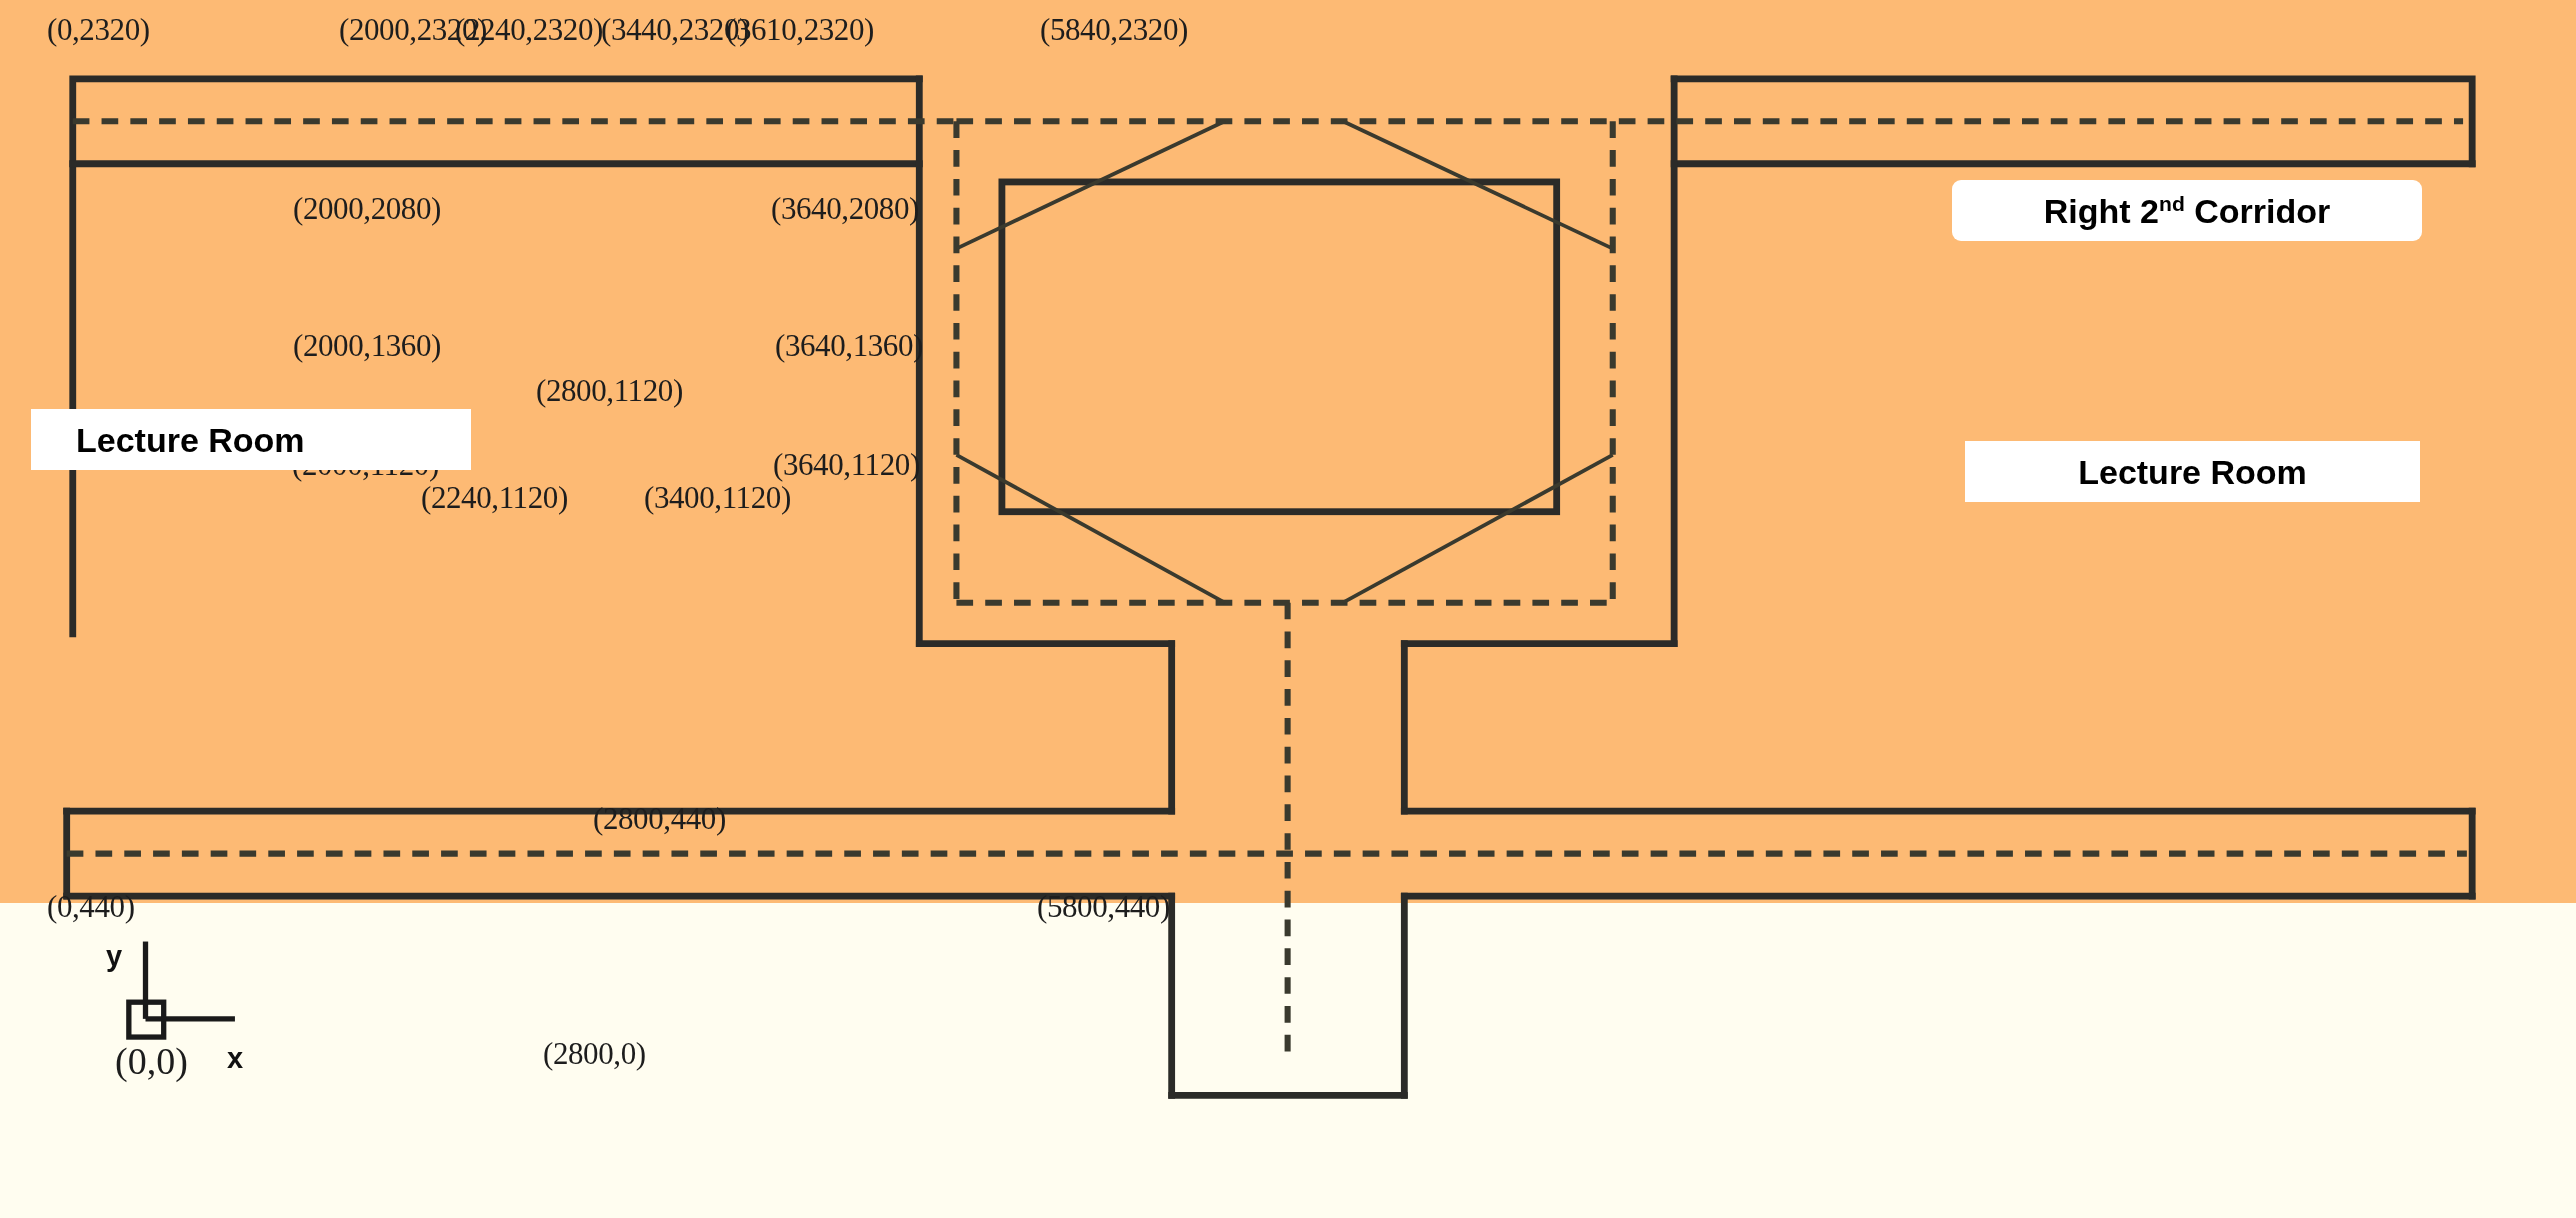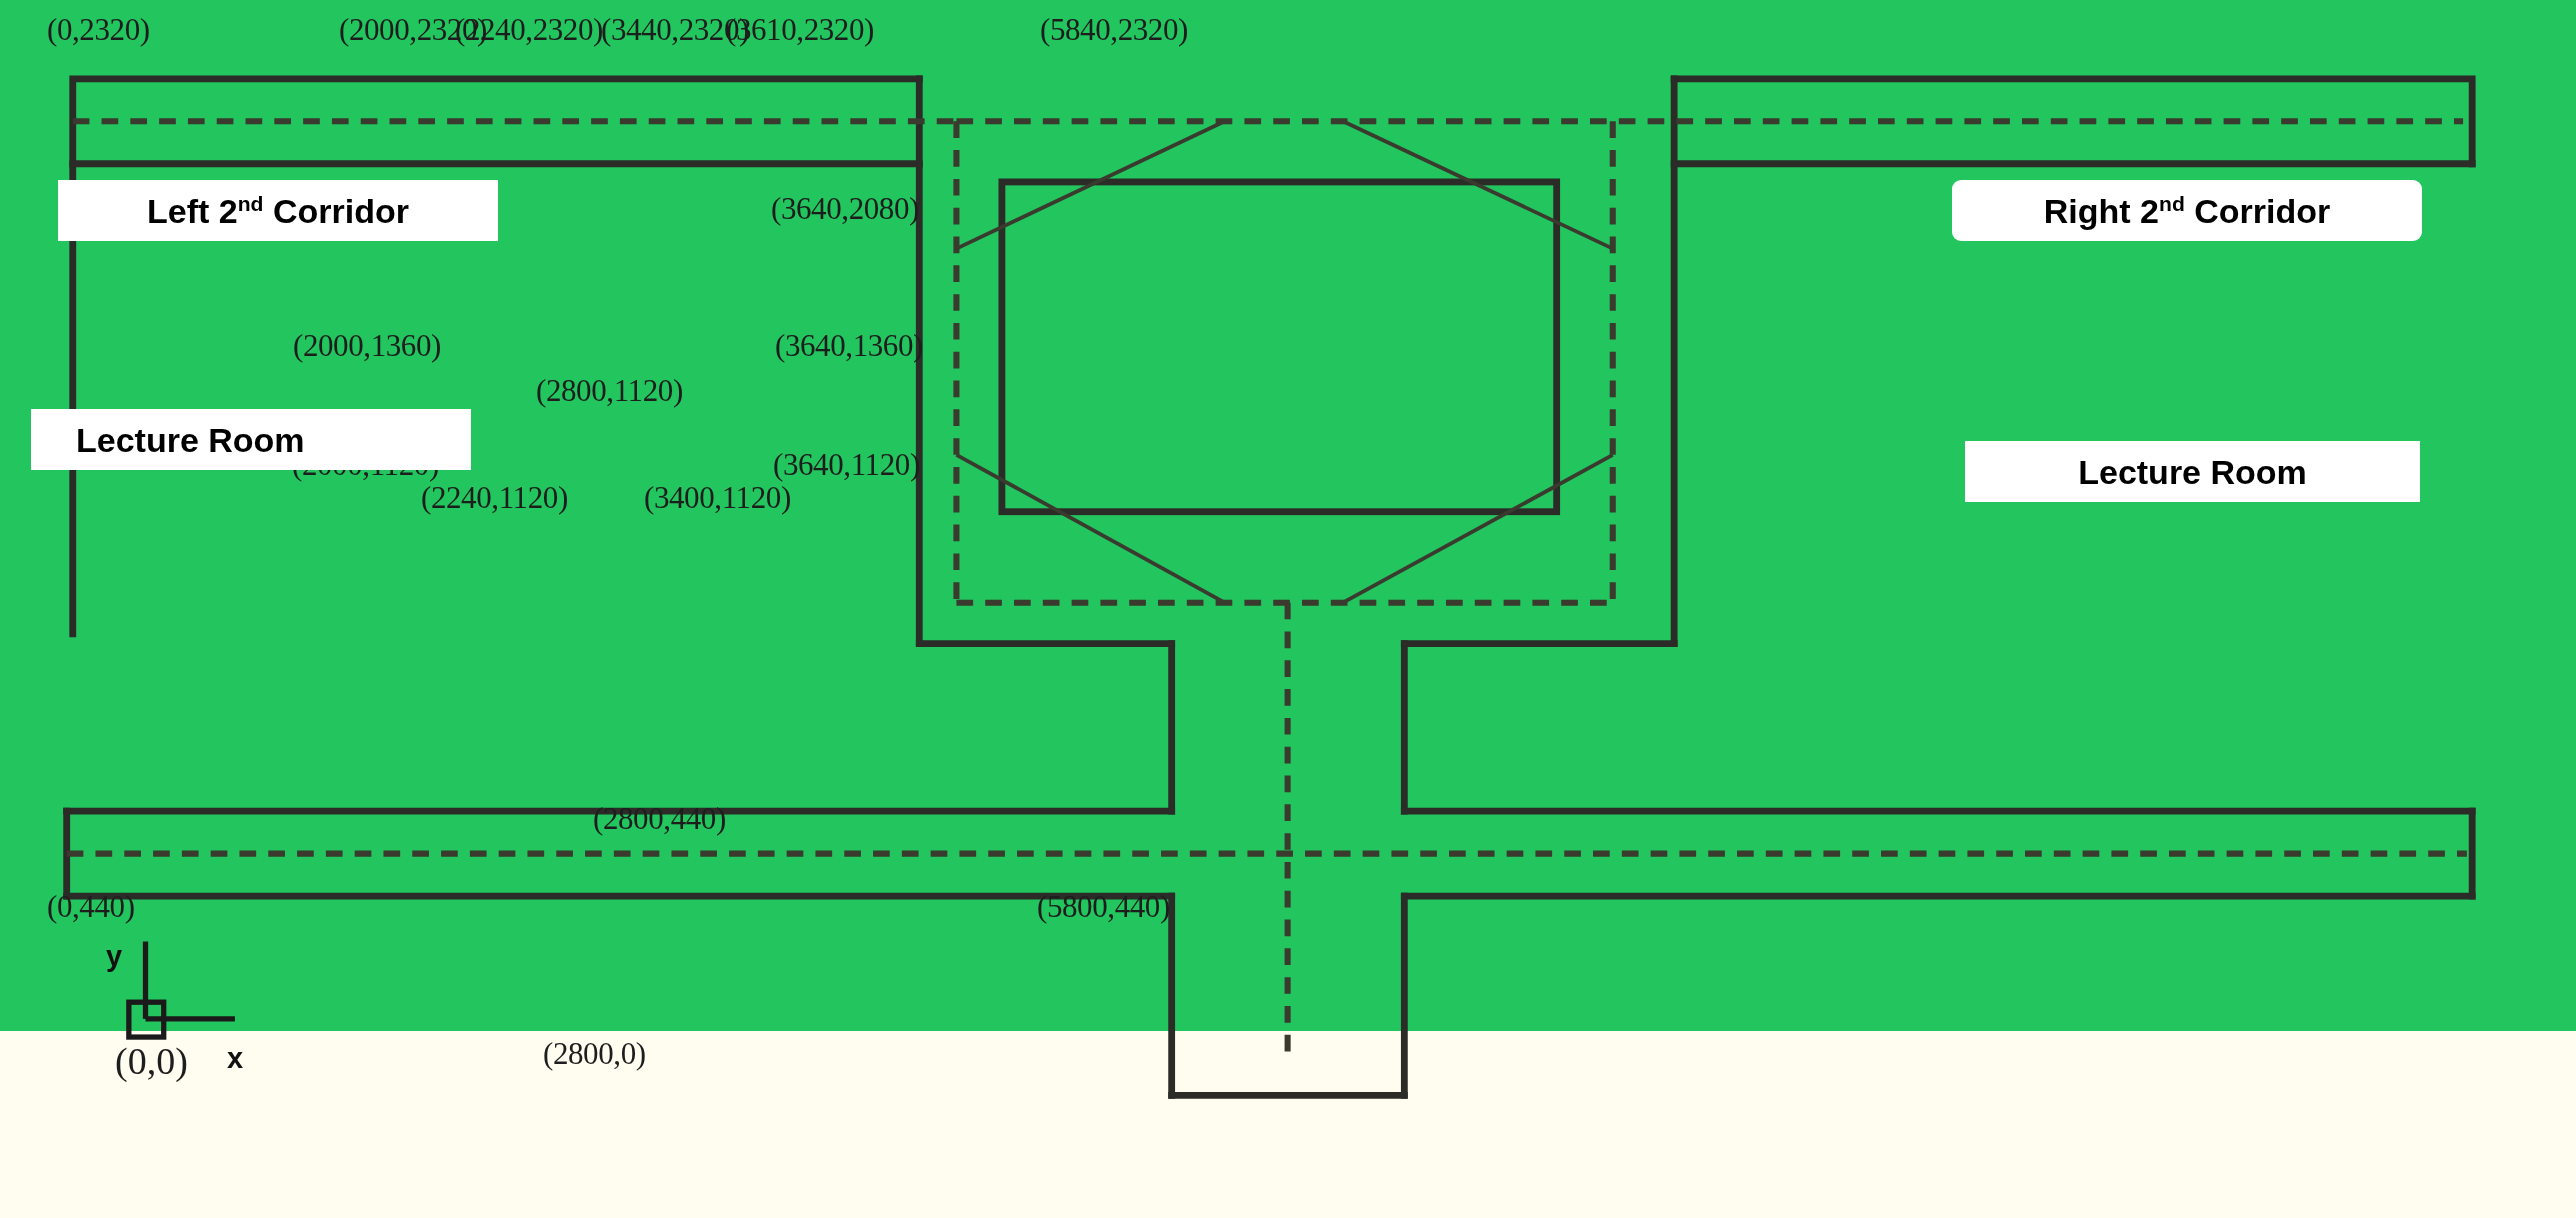--- a/index.html
+++ b/index.html
@@ -12,22 +12,22 @@
     width: 2576px;
     height: 1219px;
     position: relative;
     overflow: hidden;
     font-family: "Liberation Sans", sans-serif;
   }
   #plan-root {
     position: absolute;
     left: 0; top: 0;
     width: 2576px;
-    height: 1031px;
-    background: #22c55e;
+    height: 903px;
+    background: #fdba74;
   }
   #plan-svg {
     position: absolute;
     left: 0; top: 0;
     width: 2576px;
     height: 1219px;
     display: block;
   }
   
   .coord {
@@ -171,23 +171,20 @@
   <div class="coord" style="left:644px; top:482px;">(3400,1120)</div>
   <div class="coord" style="left:773px;top:449px;">(3640,1120)</div>
 
   <div class="coord" style="left:593px; top:803px;">(2800,440)</div>
 
   <div class="coord" style="left:47px;  top:891px;">(0,440)</div>
   <div class="coord" style="left:1037px;top:891px;">(5800,440)</div>
 
   <div class="coord" style="left:543px; top:1038px;">(2800,0)</div>
 
-  <div class="room-label" style="left:58px; top:180px; width:440px;">
-    <span>Left 2</span><sup>nd</sup><span> Corridor</span>
-  </div>
 
   <div class="room-label" style="left:1952px; top:180px; width:470px;border-radius:9px;">
     <span>Right 2</span><sup>nd</sup><span> Corridor</span>
   </div>
 
   <div class="room-label" style="left:31px; top:409px; width:440px; text-align:left; padding-left:45px;">Lecture Room</div>
 
   <div class="room-label" style="left:1965px; top:441px; width:455px;">Lecture Room</div>
 
 

